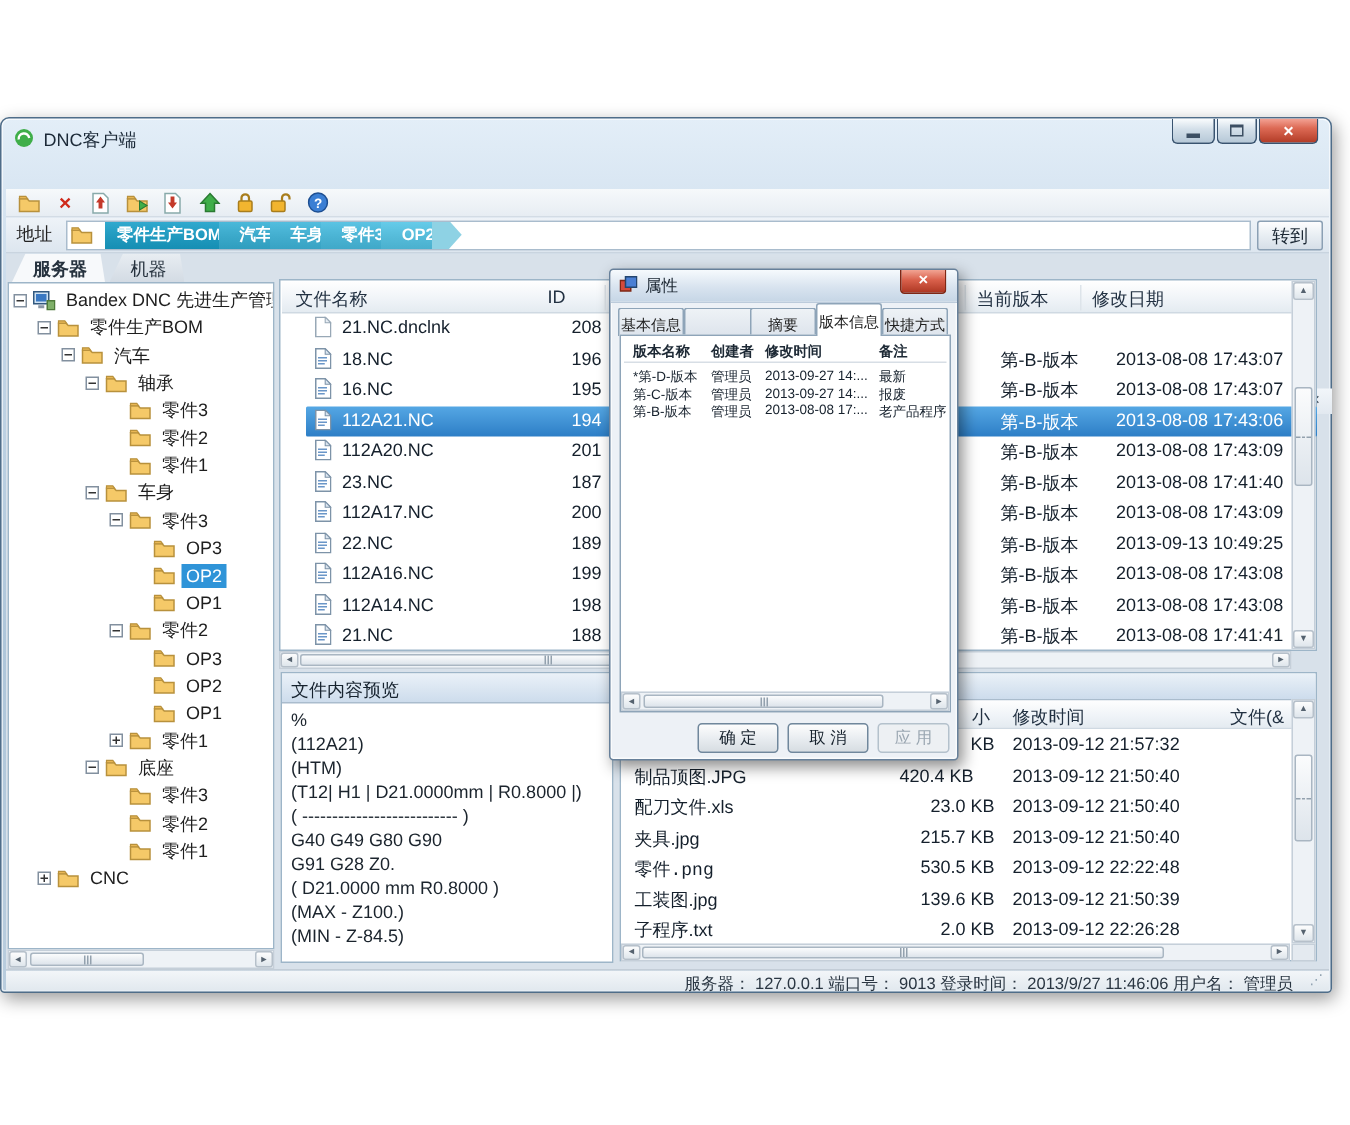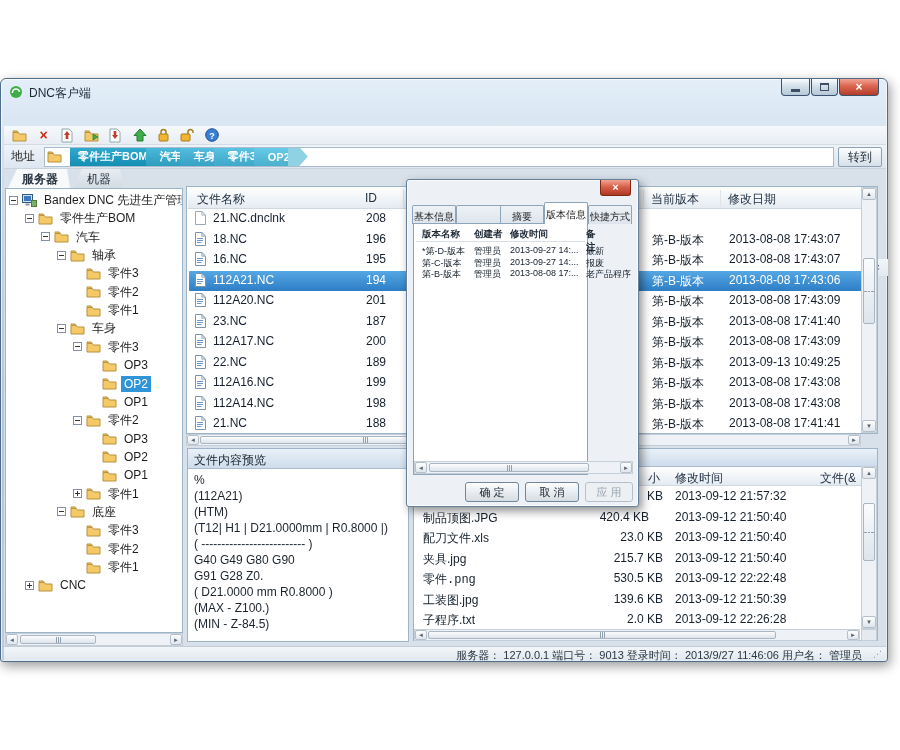--- a/index.html
+++ b/index.html
@@ -51,21 +51,21 @@
 .tspacer{width:13px;flex:none}
 .tlabel{padding:0 3px;line-height:16px}
 .tlabel.sel{background:#2f94d8;color:#fff}
 .ticon{margin-right:4px;flex:none;display:flex}
 
 .flist{position:absolute;left:185px;top:107px;width:692px;height:248px;background:#fff;border:1px solid #9db5c8}
 .lv-head{position:absolute;left:1px;top:1px;right:1px;height:21px;
   background:linear-gradient(#fefefe,#f0f4f8 55%,#e4ebf1);border-bottom:1px solid #cfd9e2}
 .hcell{position:absolute;top:3px;font-size:12px;color:#223142}
 .hsep{position:absolute;top:2px;width:1px;height:17px;background:#dde4ea}
-.frow{position:absolute;left:2px;width:674px;height:20px}
+.frow{position:absolute;left:17px;width:674px;height:20px}
 .frow.sel{background:linear-gradient(#55a7e4,#2d7ec6);border-radius:1px}
 .fcell{position:absolute;top:2px;font-size:12px;white-space:nowrap;color:#15202c}
 .frow.sel .fcell{color:#fff}
 .ficon{position:absolute;left:6px;top:2px;display:flex}
 
 .band{height:20px;background:linear-gradient(#eaf1f8,#cddcec);border-bottom:1px solid #aabccd;
   font-size:12px;color:#16222e;padding:3px 6px}
 .preview{position:absolute;left:186px;top:369px;width:222px;height:194px;background:#fff;border:1px solid #9db5c8}
 .pline{position:absolute;left:6px;font-size:12px;white-space:nowrap;color:#1b242d}
 .related{position:absolute;left:412px;top:369px;width:465px;height:193px;background:#fff;border:1px solid #9db5c8}
@@ -98,21 +98,21 @@
   box-shadow:3px 4px 10px rgba(0,0,0,.45),inset 0 0 0 1px rgba(255,255,255,.7)}
 .dtitle{height:22px;display:flex;align-items:center;padding:0 6px;font-size:11px;color:#17222d;
   background:linear-gradient(#f6fafd,#d8e3ef 55%,#c6d6e6);border-bottom:1px solid #bccbdb;border-radius:3px 3px 0 0}
 .dtitle .dt{margin-left:5px}
 .dclose{position:absolute;right:7px;top:0;width:31px;height:16px;color:#fff;font-weight:bold;font-size:11px;
   text-align:center;line-height:14px;border:1px solid #7e2715;border-top:none;border-radius:0 0 3px 3px;
   background:linear-gradient(#f2a493,#d9604b 45%,#ad3723)}
 .dtab{position:absolute;top:25px;height:19px;width:44px;font-size:10px;text-align:center;padding-top:4px;color:#222;
   background:linear-gradient(#eef2f6,#dde4ec);border:1px solid #8ea4b8;border-bottom:none;border-radius:2px 2px 0 0}
 .dtab.active{top:22px;height:22px;background:#fff;z-index:3;padding-top:5px}
-.dtable{position:absolute;left:6px;top:43px;width:175px;height:252px;background:#fff;border:1px solid #8ea4b8;z-index:2}
+.dtable{position:absolute;left:6px;top:43px;width:221px;height:252px;background:#fff;border:1px solid #8ea4b8;z-index:2}
 .dhcell{position:absolute;top:4px;font-size:9.5px;color:#1d2935;font-weight:bold}
 .dhline{position:absolute;left:2px;right:2px;top:17px;height:1px;background:#d7dee5}
 .drow{position:absolute;left:2px;right:2px;height:11px}
 .dcell{position:absolute;top:0;font-size:9px;white-space:nowrap;color:#15202c}
 .dbtn{position:absolute;top:302px;height:20px;width:54px;font-size:11px;text-align:center;line-height:18px;color:#17222d;
   background:linear-gradient(#fdfdfd,#e9edf1 50%,#d7dde2);border:1px solid #70879c;border-radius:3px}
 .dbtn.disabled{color:#9aa6b1;border-color:#b4c1cc;background:#edf0f3}
 </style>
 </head>
 <body>
@@ -702,20 +702,27 @@
           </div>
         </div>
     </div>
 
     <div class="statusbar">
       <span>服务器： 127.0.0.1 端口号： 9013 登录时间： 2013/9/27 11:46:06 用户名： 管理员</span>
       <span class="sgrip">⋰</span>
     </div>
 
     <div class="dialog">
+      <div class="dtitle">
+        <span id="dlgIcon"><svg width="12" height="11" viewBox="0 0 12 11">
+              <rect x="0.5" y="3" width="7" height="7" fill="#d44a3a" stroke="#7e2715"></rect>
+              <rect x="4" y="0.5" width="7.5" height="7" fill="#4a7fd4" stroke="#23456f"></rect>
+            </svg></span>
+        <span class="dt">属性</span>
+      </div>
       <div class="dclose">×</div>
       <div id="dtabs">
           <div class="dtab" style="left: 5px;">基本信息</div>
           <div class="dtab" style="left: 49px; padding-left: 46px;">安全</div>
           <div class="dtab" style="left: 93px;">摘要</div>
           <div class="dtab active" style="left: 137px;">版本信息</div>
           <div class="dtab" style="left: 181px;">快捷方式</div>
         </div>
       <div class="dtable">
         <span class="dhcell" style="left:8px">版本名称</span>

